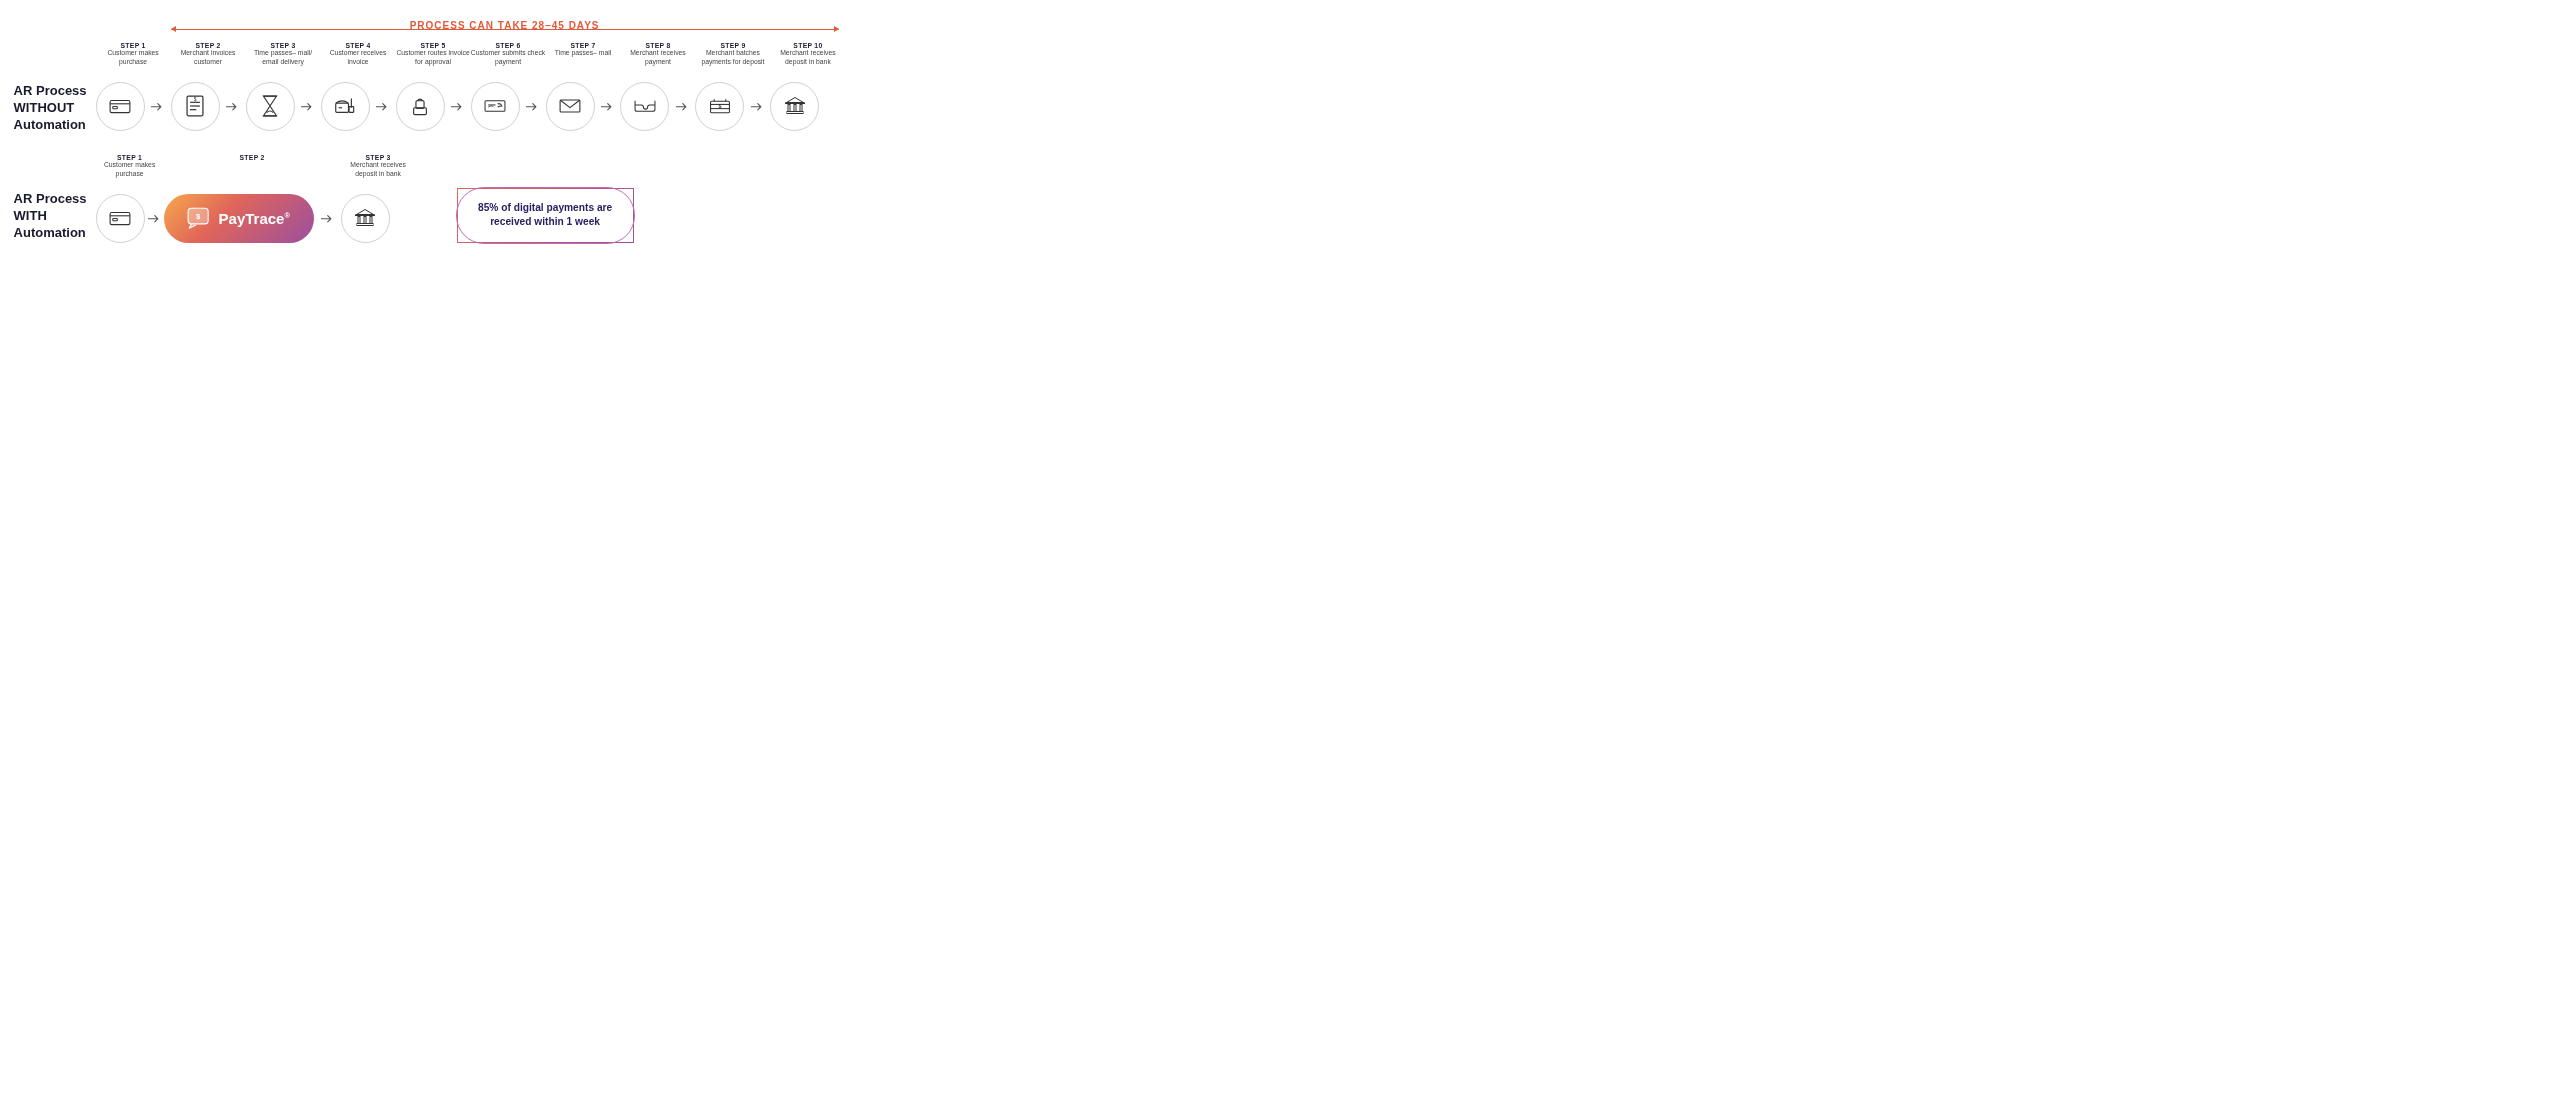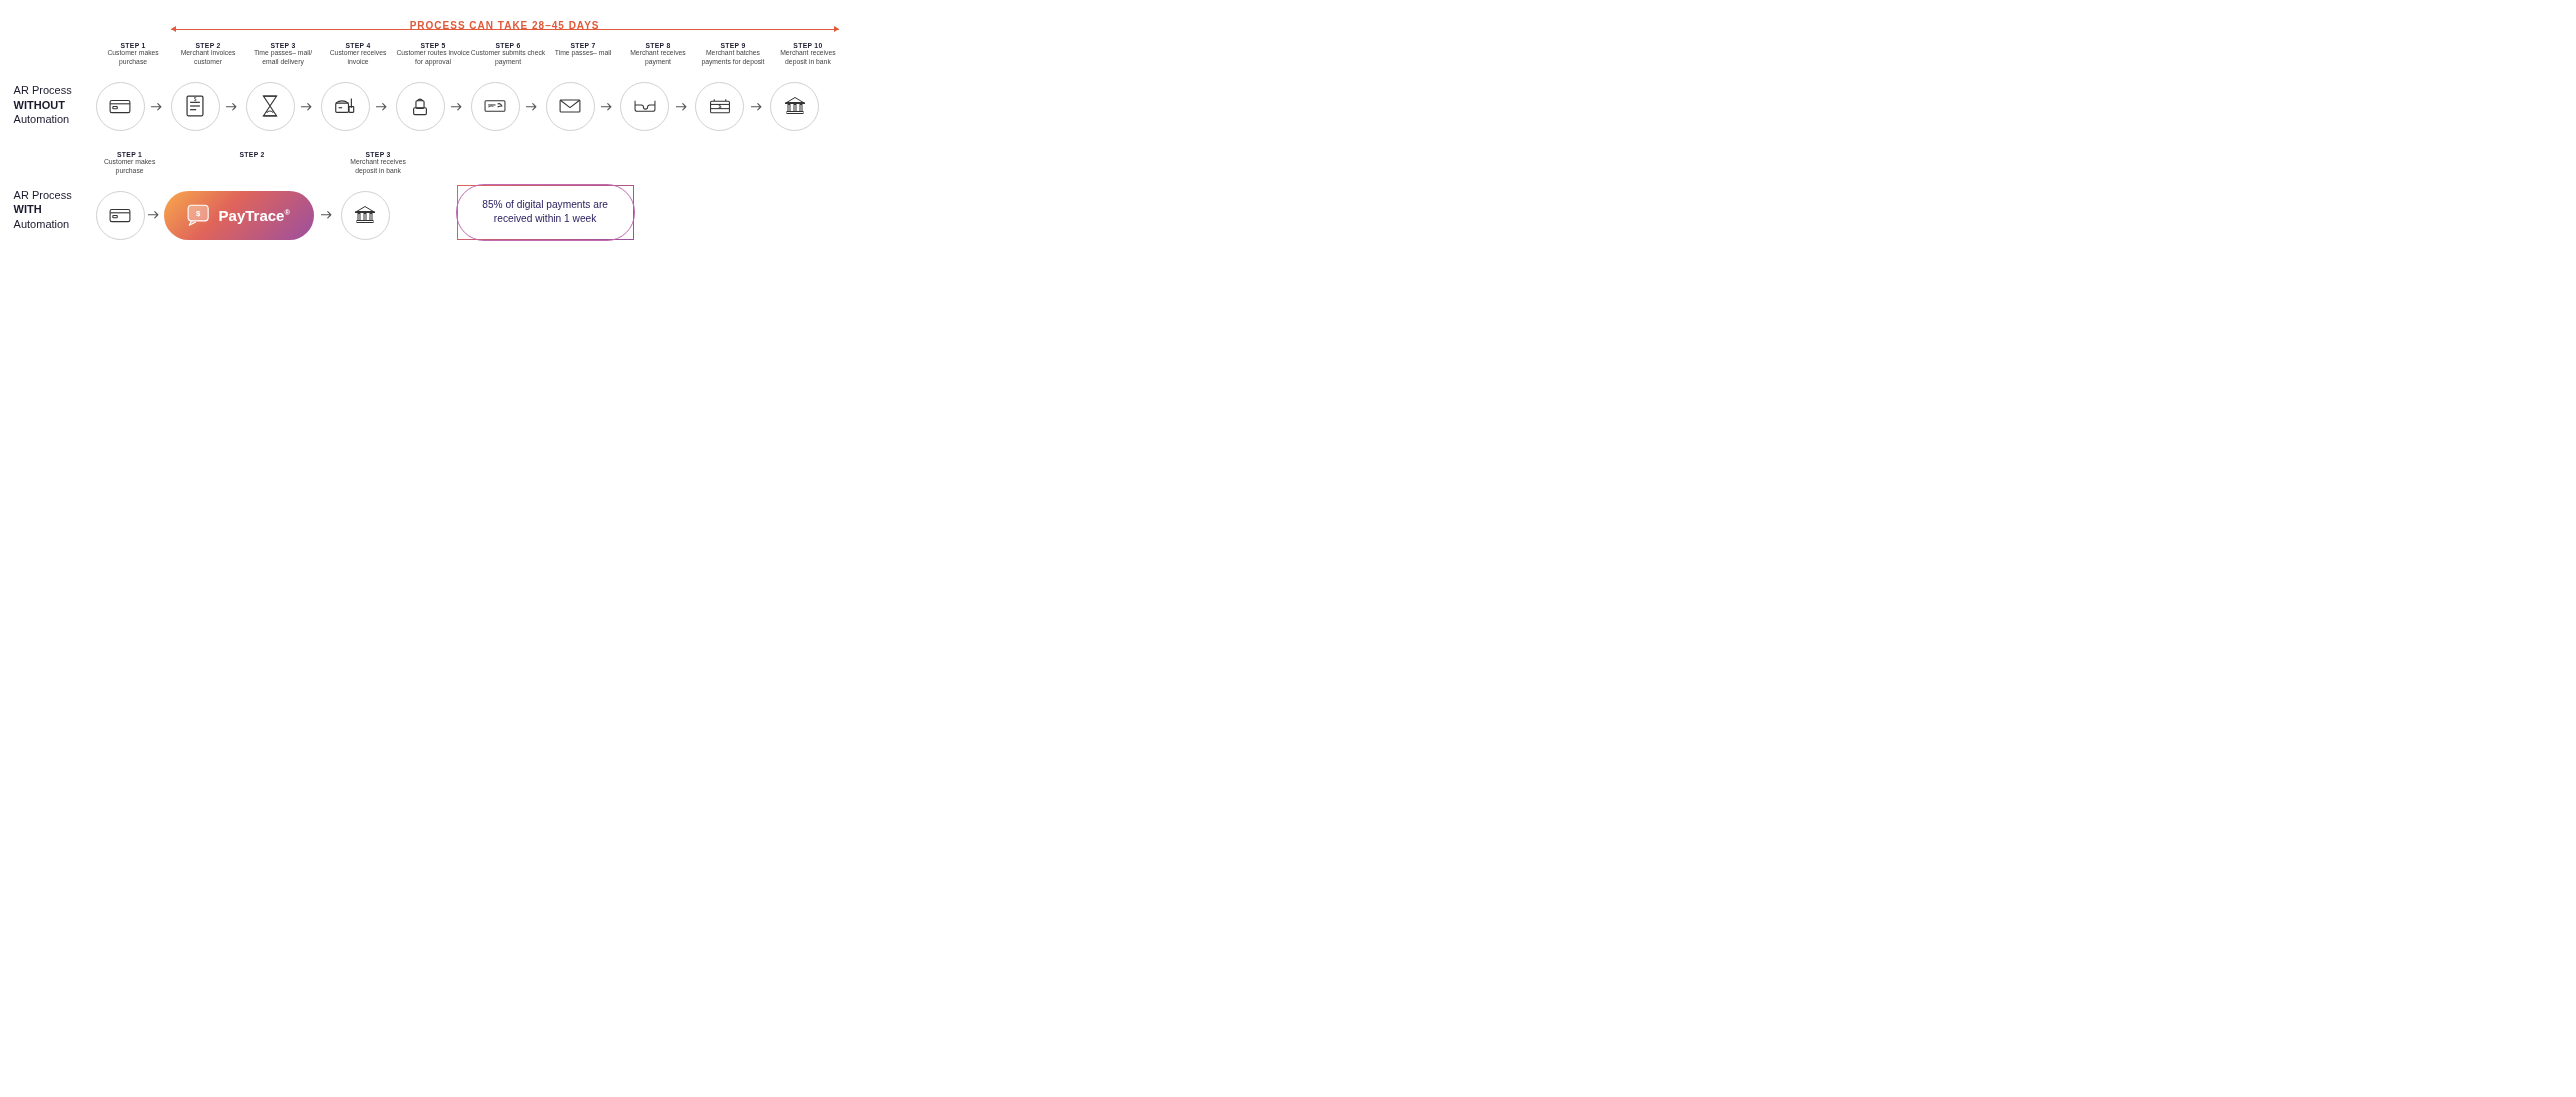--- a/index.html
+++ b/index.html
@@ -75,22 +75,22 @@
     
     .process-section {
       display: flex;
       align-items: flex-start;
       margin-bottom: 20.4px;
     }
 
     .section-label {
       width: 82px;
       min-width: 82px;
-      font-size: 11px;
-      font-weight: 400;
+      font-size: 13px;
+      font-weight: 700;
       color: #1a1a2e;
       line-height: 1.3;
       padding-top: 41px;
       padding-right: 6.8px;
     }
 
     .steps-container {
       display: flex;
       align-items: flex-end;
       flex: 1;
@@ -194,21 +194,21 @@
       border-radius: 27px;
       padding: 12.3px 20.4px;
       text-align: center;
       min-width: 150px;
       max-width: 177px;
       flex-shrink: 0;
     }
 
     .stat-text {
       font-size: 10.2px;
-      font-weight: 400;
+      font-weight: 700;
       color: #2a2060;
       line-height: 1.4;
     }
   </style>
 </head>
 <body>
 
 <div class="page-wrapper">
 
 

